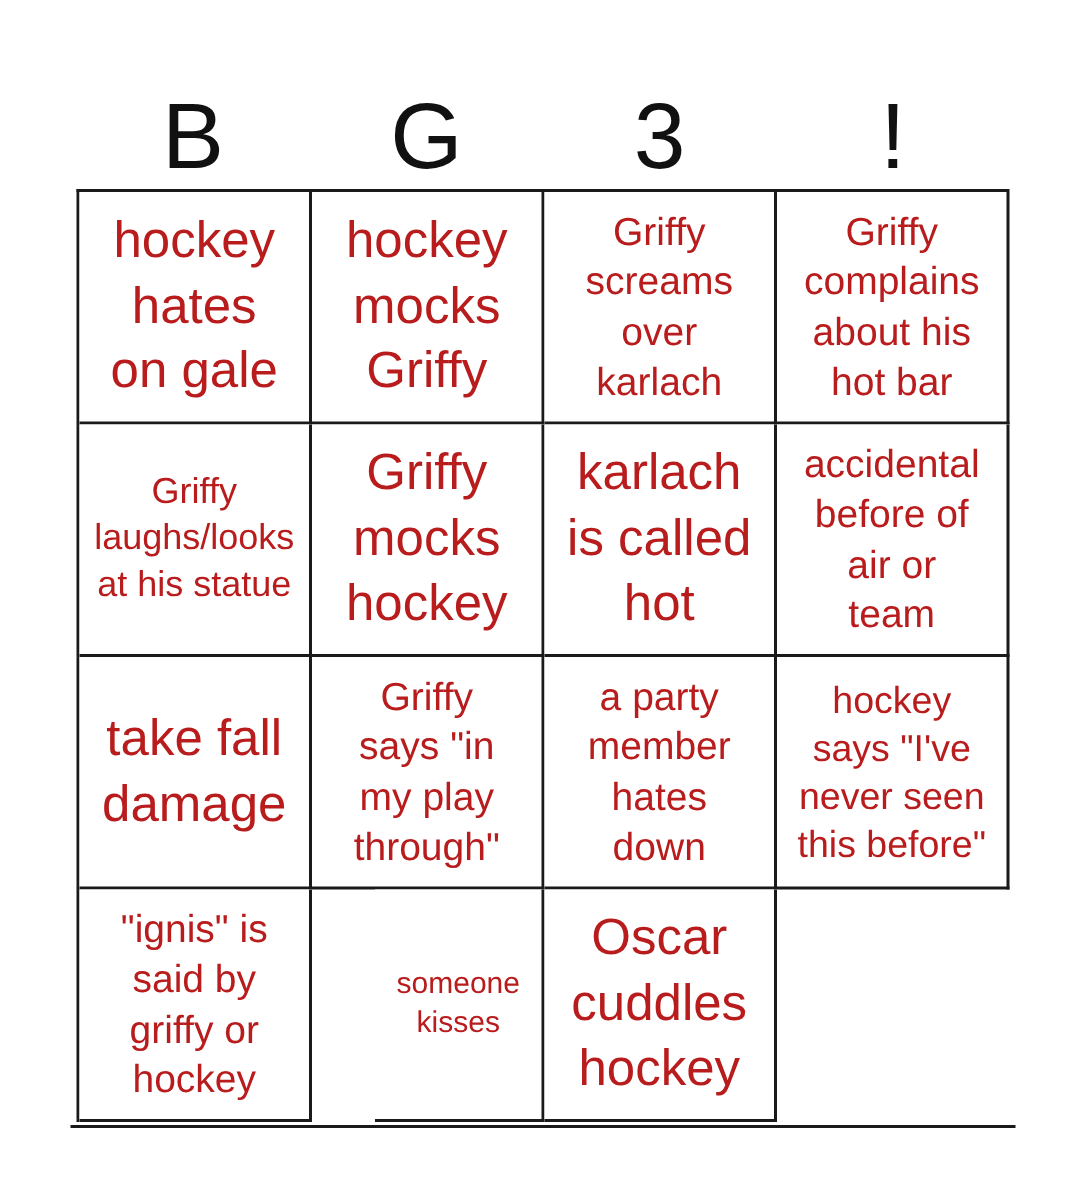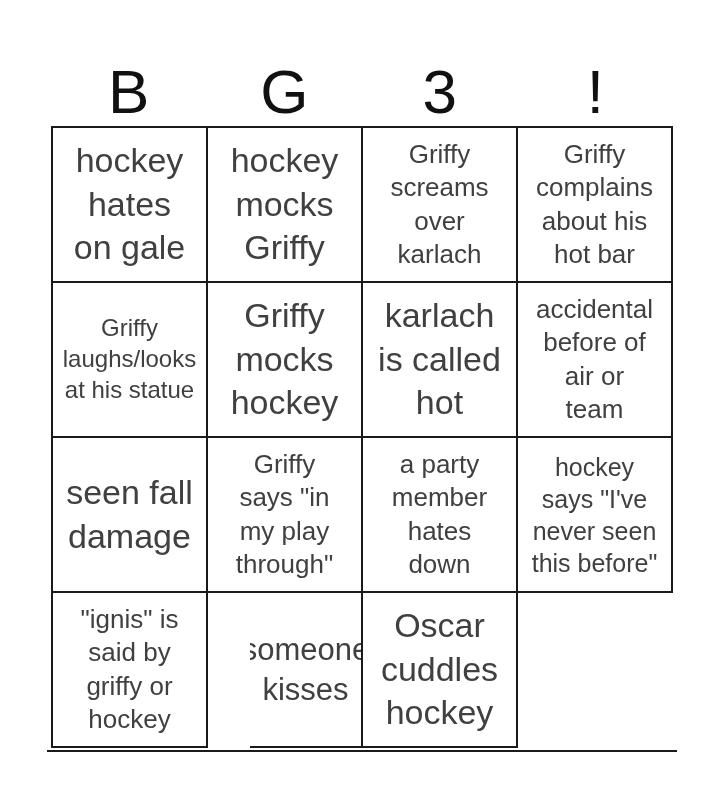--- a/index.html
+++ b/index.html
@@ -54,26 +54,26 @@
     border-right: 2px solid #1a1a1a;
     border-bottom: 2px solid #1a1a1a;
     display: flex;
     align-items: center;
     justify-content: center;
     text-align: center;
     white-space: pre-line;
     line-height: 1.28;
     padding: 1px 2px;
     overflow: hidden;
-    color: #404040;
+    color: #b91c1c;
     background: #ffffff;
     cursor: pointer;
   }
   .fs-34 { font-size: 34px; }
-  .fs-31 { font-size: 31px; margin-left: 42px; }
+  .fs-31 { font-size: 20px; margin-left: 42px; }
   .fs-26 { font-size: 26px; }
   .fs-25 { font-size: 25px; }
   .fs-24 { font-size: 24px; }
   
   .bottom-line {
     position: absolute;
     left: 47px;
     top: 750px;
     width: 630px;
     height: 2px;
@@ -113,21 +113,21 @@
     <div class="fs-34" data-name="bingo-cell">Griffy
 mocks
 hockey</div>
     <div class="fs-34" data-name="bingo-cell">karlach
 is called
 hot</div>
     <div class="fs-26" data-name="bingo-cell">accidental
 before of
 air or
 team</div>
-    <div class="fs-34" data-name="bingo-cell">seen fall
+    <div class="fs-34" data-name="bingo-cell">take fall
 damage</div>
     <div class="fs-26" data-name="bingo-cell">Griffy
 says "in
 my play
 through"</div>
     <div class="fs-26" data-name="bingo-cell">a party
 member
 hates
 down</div>
     <div class="fs-25" data-name="bingo-cell">hockey

